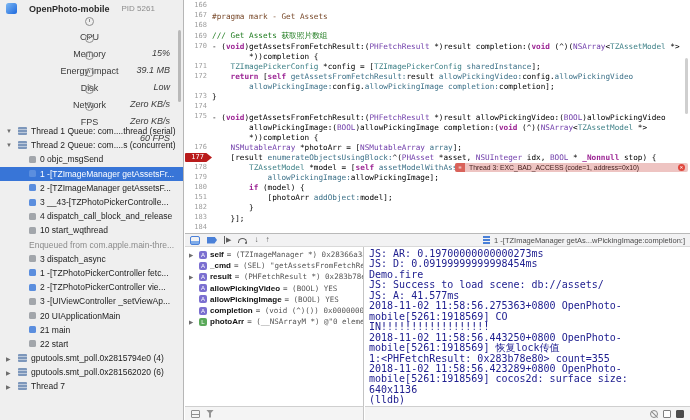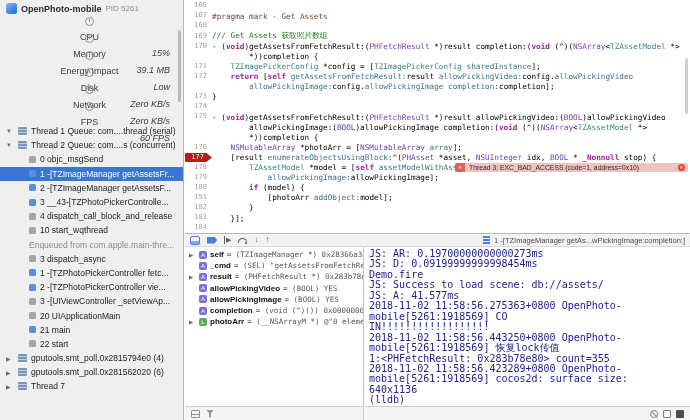--- a/index.html
+++ b/index.html
@@ -1,21 +1,21 @@
 <!DOCTYPE html>
 <html><head>
 <meta charset="utf-8">
 <style>
   * { box-sizing: border-box; margin: 0; padding: 0; }
   body { margin:0; background:#d8d8d8; font-family:"Liberation Sans", sans-serif; }
   #app { position:relative; width:690px; height:420px; overflow:hidden; background:#fff; }
 
   
   .sidebar { position:absolute; left:0; top:0; width:184px; height:420px; background:#efefef; border-right:1px solid #b6b6b6; overflow:hidden; }
-  .proc { height:17px; display:flex; align-items:center; gap:4px; padding:8px 6px; }
+  .proc { height:17px; display:flex; align-items:center; gap:12px; padding:8px 6px; }
   .appicon { width:11px; height:11px; border-radius:2.5px; background:linear-gradient(135deg,#7db8f2,#1e69de); flex:none; }
   .procname { font-size:9px; font-weight:700; color:#2b2b2b; white-space:nowrap; }
   .procpid { font-size:8px; color:#8c8c8c; white-space:nowrap; }
   .gauge-row { height:17px; display:flex; align-items:center; gap:6px; padding:0 13px 0 9px;flex-direction:column; }
   .gauge-icon { width:9px; height:9px; border:1px solid #8e8e8e; border-radius:50%; position:relative; flex:none; }
   .gauge-icon::after { content:""; position:absolute; left:3px; top:1px; width:1px; height:3px; background:#8e8e8e; }
   .gauge-label { font-size:9px; color:#3a3a3a; }
   .gauge-value { font-size:9px; color:#3a3a3a; margin-left:auto;font-style:italic; }
   #thread-list { margin-top:5px; }
   .trow { height:14.2px; display:flex; align-items:center; gap:4px; white-space:nowrap; overflow:hidden; font-size:8.5px; color:#222; }

